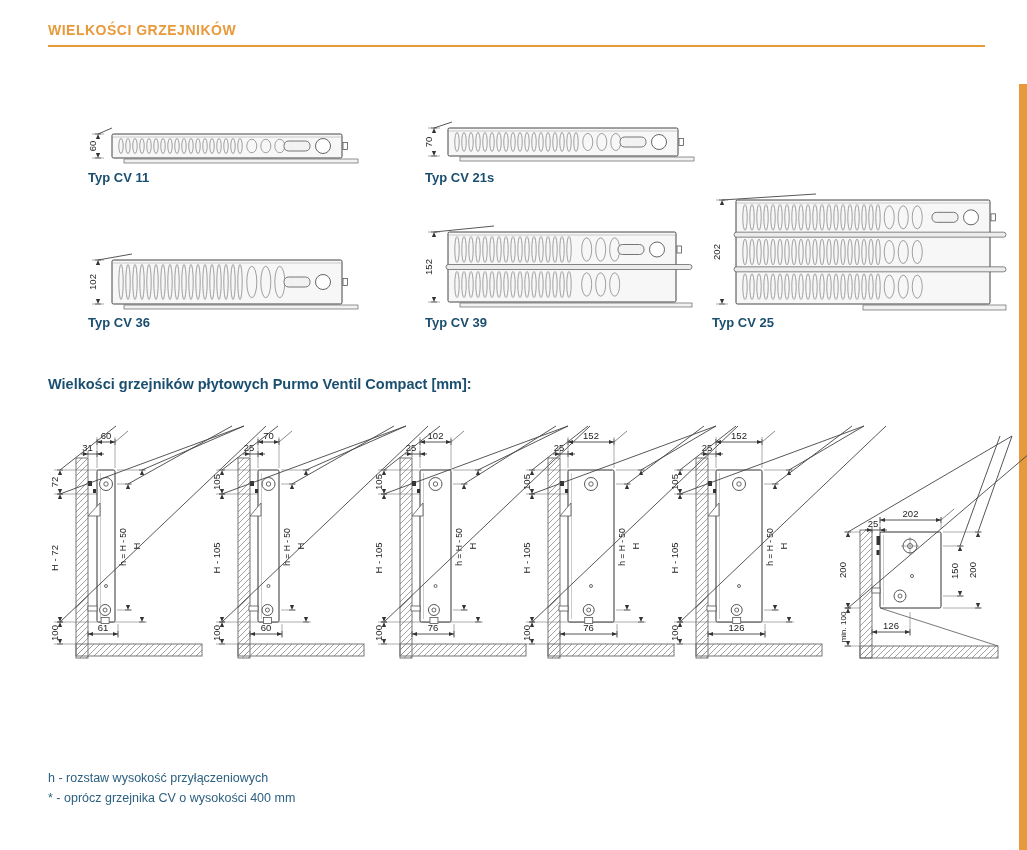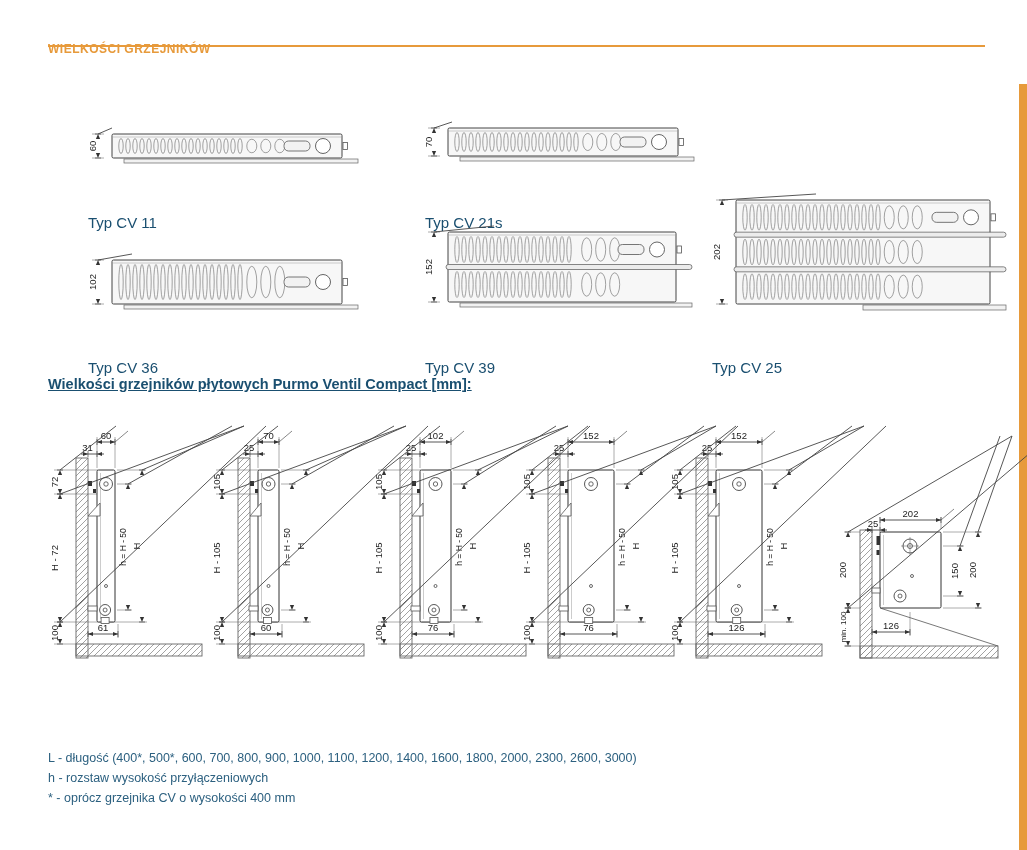--- a/index.html
+++ b/index.html
@@ -1,23 +1,23 @@
 <!DOCTYPE html>
 <html style="--accent: #E79A3B; --navy: #1A4F70; --footnote: #2D6180;"><head>
 <meta charset="utf-8">
 <style>
   html,body{margin:0;padding:0;background:#e8e8e8;}
   .page{position:relative;width:1027px;height:850px;background:#ffffff;overflow:hidden;
         font-family:"Liberation Sans",sans-serif;margin:0 auto;}
   .page-title{position:absolute;left:48px;top:22px;color:var(--accent,#E79A3B);
-        font-size:12px;font-weight:600;letter-spacing:.5px;margin-top:20px;}
+        font-size:14px;font-weight:600;letter-spacing:.5px;}
   .header-rule{position:absolute;left:48px;top:45px;width:937px;height:2px;background:var(--accent,#E79A3B);}
   .accent-bar{position:absolute;left:1019px;top:84px;width:8px;height:766px;background:var(--accent,#E79A3B);}
-  .tlabel{position:absolute;color:var(--navy,#1A4F70);font-weight:400;font-size:15px;margin-top:44px;}
-  .s2title{position:absolute;left:48px;top:376px;color:var(--navy,#1A4F70);font-weight:700;font-size:14.5px;text-decoration:underline;}
+  .tlabel{position:absolute;color:var(--navy,#1A4F70);font-weight:700;font-size:13px;}
+  .s2title{position:absolute;left:48px;top:376px;color:var(--navy,#1A4F70);font-weight:700;font-size:14.5px;}
   .foot{position:absolute;left:48px;color:var(--footnote,#2D6180);font-size:12.5px;}
   svg{position:absolute;overflow:visible;font-family:"Liberation Sans",sans-serif;}
 </style>
 </head>
 <body>
 
 <div class="page">
   <div class="page-title">WIELKOŚCI GRZEJNIKÓW</div>
   <div class="header-rule"></div>
   <div class="accent-bar"></div>
@@ -758,16 +758,15 @@
       <text x="5.5" y="191" font-size="8" fill="#1c1c1c" text-anchor="middle" transform="rotate(-90 5.5 191)">min. 100</text>
       <line x1="70" y1="176" x2="70" y2="200" stroke="#666" stroke-width="0.55"></line>
       <line x1="32" y1="196" x2="70" y2="196" stroke="#444" stroke-width="0.9"></line>
       <path d="M32 196 L37 193.9 L37 198.1 Z" fill="#333"></path>
       <path d="M70 196 L65 193.9 L65 198.1 Z" fill="#333"></path>
       <line x1="32" y1="193" x2="32" y2="199" stroke="#444" stroke-width="0.7"></line>
       <line x1="70" y1="193" x2="70" y2="199" stroke="#444" stroke-width="0.7"></line>
       <text x="51" y="193" font-size="9.5" fill="#1c1c1c" text-anchor="middle">126</text>
     </svg>
 
-  <div class="foot" style="top:751px">L - długość (400*, 500*, 600, 700, 800, 900, 1000, 1100, 1200, 1400, 1600, 1800, 2000, 2300, 2600, 3000)</div>
   <div class="foot" style="top:771px">h - rozstaw wysokość przyłączeniowych</div>
   <div class="foot" style="top:791px">* - oprócz grzejnika CV o wysokości 400 mm</div>
 </div>
 
 </body></html>

